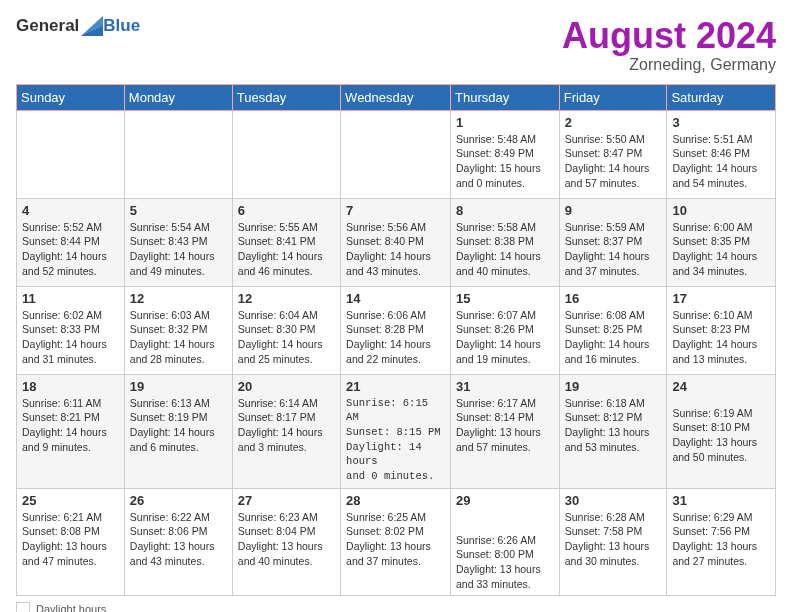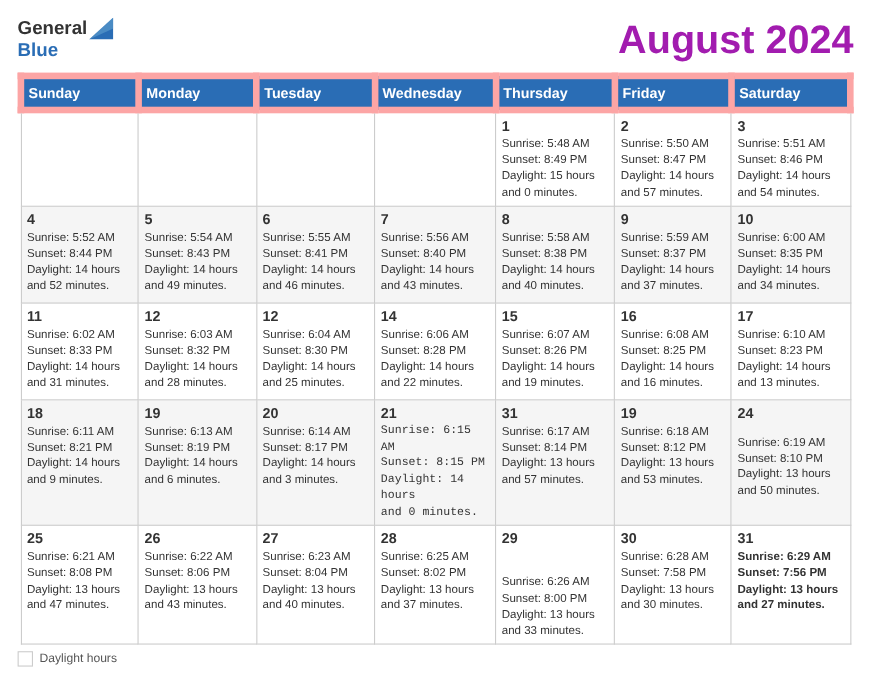--- a/index.html
+++ b/index.html
@@ -40,22 +40,22 @@
       width: 100%;
       border-collapse: collapse;
       font-size: 11px;
     }
     .calendar thead th {
       background: #2a6db5;
       color: #fff;
       padding: 5px 4px;
       text-align: left;
       font-size: 13px;
-      font-weight: bold;
-      border: 6px solid #fca5a5;
+      font-weight: normal;
+      border: 1px solid #fca5a5;
     }
     .calendar tbody td {
       border: 1px solid #ccc;
       padding: 4px 5px;
       vertical-align: top;
       width: 113px;
       height: 88px;
       background: #fff;
     }
     .calendar tbody tr:nth-child(even) td {
@@ -91,33 +91,34 @@
       border: 1px solid #ccc;
       display: inline-block;
     }
   </style>
 </head>
 <body>
 
 <div class="container">
   <div class="header">
     <div class="logo">
-<div style="display:flex;flex-direction:column;line-height:1.15">
+<div style="display:flex;line-height:1.15">
   <div style="display:flex;align-items:center">
     <span style="font-size:17px;font-weight:bold;color:#333;">General</span>
     <svg width="22" height="20" viewBox="0 0 22 20" style="margin-left:2px">
       <polygon points="0,20 22,0 22,20" fill="#2a6db5"></polygon>
       <polygon points="0,20 22,0 22,10" fill="#6aaad4" opacity="0.5"></polygon>
     </svg>
   </div>
   <span style="font-size:17px;font-weight:bold;color:#2a6db5;">Blue</span>
 </div>
       </div>
     <div class="title-block">
       <div class="calendar-title">August 2024</div>
+      <div class="calendar-subtitle">Zorneding, Germany</div>
     </div>
   </div>
 
   <table class="calendar">
     <thead>
       <tr>
       <th>Sunday</th>
           <th>Monday</th>
           <th>Tuesday</th>
           <th>Wednesday</th>
@@ -345,21 +346,21 @@
           </td>
           <td>
             <span class="day-num">30</span>
             <div class="day-info" style="white-space: pre-line;">Sunrise: 6:28 AM
 Sunset: 7:58 PM
 Daylight: 13 hours
 and 30 minutes.</div>
           </td>
           <td>
             <span class="day-num">31</span>
-            <div class="day-info" style="white-space: pre-line; font-weight: bold;">Sunrise: 6:29 AM
+            <div class="day-info" style="white-space: pre-line;">Sunrise: 6:29 AM
 Sunset: 7:56 PM
 Daylight: 13 hours
 and 27 minutes.</div>
           </td>
         </tr>
       </tbody>
   </table>
 
   <div class="footer">
     <div class="daylight-box"></div>

